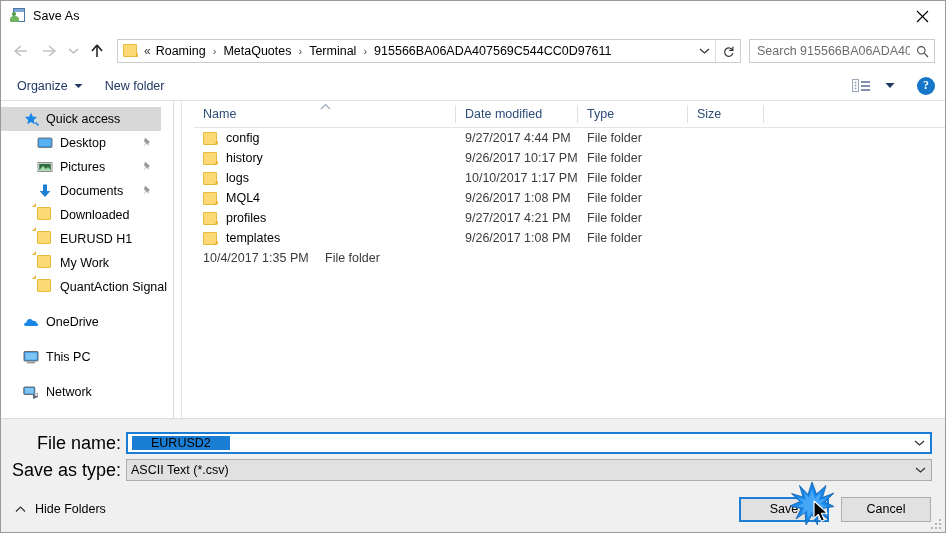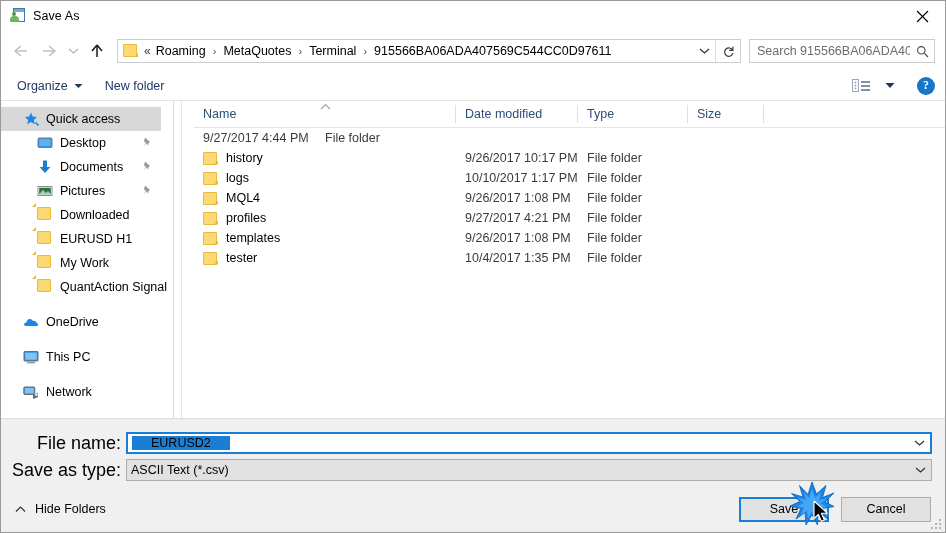--- a/index.html
+++ b/index.html
@@ -611,35 +611,35 @@
               <rect x="1" y="3" width="14" height="9.5" rx="1" fill="#2f8fe0" stroke="#7d7d7d" stroke-width="1"></rect>
               <rect x="2.3" y="4.2" width="11.4" height="7" fill="#59b2f2"></rect>
             </svg></span>
           <span class="side-label">Desktop</span>
           <span class="pin"><svg width="12" height="12" viewBox="0 0 12 12">
               <path d="M4 1.5 L9 6 L7.4 7.2 L7.6 9.8 L5.6 7.6 L2.4 10.6 L5 7 L3 5.5 Z" fill="#9a9a9a"></path>
             </svg></span>
         </div>
         <div class="side-item level1">
           <span class="side-ico"><svg width="16" height="16" viewBox="0 0 16 16">
-              <rect x="6" y="1.5" width="4" height="7" fill="#1a7fd4"></rect>
-              <path d="M2.6 8 L8 14 L13.4 8 Z" fill="#1a7fd4"></path>
-            </svg></span>
-          <span class="side-label">Documents</span>
-          <span class="pin"><svg width="12" height="12" viewBox="0 0 12 12">
-              <path d="M4 1.5 L9 6 L7.4 7.2 L7.6 9.8 L5.6 7.6 L2.4 10.6 L5 7 L3 5.5 Z" fill="#9a9a9a"></path>
-            </svg></span>
-        </div>
-        <div class="side-item level1">
-          <span class="side-ico"><svg width="16" height="16" viewBox="0 0 16 16">
               <rect x="1" y="3.5" width="14" height="9" fill="#ffffff" stroke="#8e8e8e" stroke-width="1"></rect>
               <rect x="2.2" y="4.7" width="11.6" height="6.6" fill="#2f6f3f"></rect>
               <path d="M2.2 11.3 L6 7 L9 10 L11 8 L13.8 11.3 Z" fill="#9fd9a8"></path>
             </svg></span>
           <span class="side-label">Pictures</span>
+          <span class="pin"><svg width="12" height="12" viewBox="0 0 12 12">
+              <path d="M4 1.5 L9 6 L7.4 7.2 L7.6 9.8 L5.6 7.6 L2.4 10.6 L5 7 L3 5.5 Z" fill="#9a9a9a"></path>
+            </svg></span>
+        </div>
+        <div class="side-item level1">
+          <span class="side-ico"><svg width="16" height="16" viewBox="0 0 16 16">
+              <rect x="6" y="1.5" width="4" height="7" fill="#1a7fd4"></rect>
+              <path d="M2.6 8 L8 14 L13.4 8 Z" fill="#1a7fd4"></path>
+            </svg></span>
+          <span class="side-label">Documents</span>
           <span class="pin"><svg width="12" height="12" viewBox="0 0 12 12">
               <path d="M4 1.5 L9 6 L7.4 7.2 L7.6 9.8 L5.6 7.6 L2.4 10.6 L5 7 L3 5.5 Z" fill="#9a9a9a"></path>
             </svg></span>
         </div>
         <div class="side-item level1">
           <span class="side-ico"><span class="folder"><span class="back"></span><span class="fold"></span></span></span>
           <span class="side-label">Downloaded</span>
         </div>
         <div class="side-item level1">
           <span class="side-ico"><span class="folder"><span class="back"></span><span class="fold"></span></span></span>
@@ -692,20 +692,27 @@
           </div>
           <div class="col-h" style="width: 110px;">
             <span>Type</span>
           </div>
           <div class="col-h" style="width: 76px;">
             <span>Size</span>
           </div>
         </div>
       <div class="rows" id="rows">
           <div class="row">
+            <div class="cell name" style="width: 262px;">
+              <span class="folder">
+                <span class="back"></span>
+                <span class="fold"></span>
+              </span>
+              <span>config</span>
+            </div>
             <div class="cell meta" style="width: 122px;">9/27/2017 4:44 PM</div>
             <div class="cell meta" style="width: 110px;">File folder</div>
             <div class="cell meta" style="width: 76px;"></div>
           </div>
           <div class="row">
             <div class="cell name" style="width: 262px;">
               <span class="folder">
                 <span class="back"></span>
                 <span class="fold"></span>
               </span>
@@ -757,27 +764,20 @@
                 <span class="back"></span>
                 <span class="fold"></span>
               </span>
               <span>templates</span>
             </div>
             <div class="cell meta" style="width: 122px;">9/26/2017 1:08 PM</div>
             <div class="cell meta" style="width: 110px;">File folder</div>
             <div class="cell meta" style="width: 76px;"></div>
           </div>
           <div class="row">
-            <div class="cell name" style="width: 262px;">
-              <span class="folder">
-                <span class="back"></span>
-                <span class="fold"></span>
-              </span>
-              <span>tester</span>
-            </div>
             <div class="cell meta" style="width: 122px;">10/4/2017 1:35 PM</div>
             <div class="cell meta" style="width: 110px;">File folder</div>
             <div class="cell meta" style="width: 76px;"></div>
           </div>
         </div>
     </div>
 
   </div>
 
   <div class="bottom">

